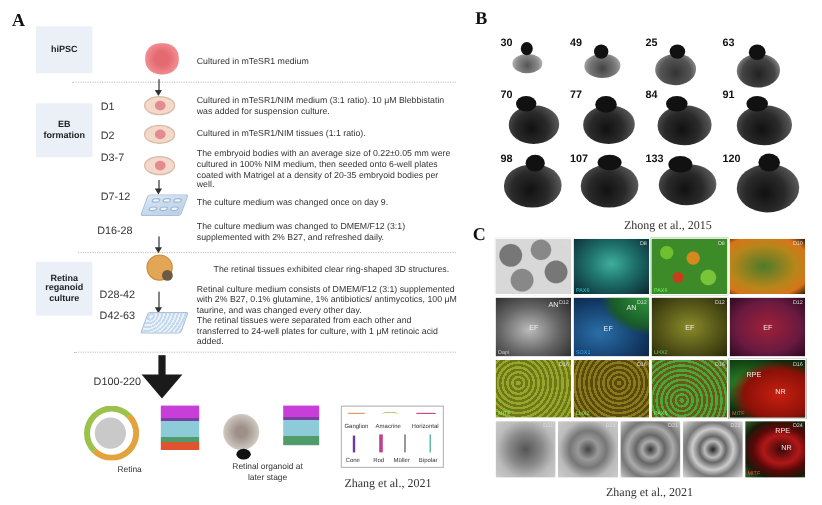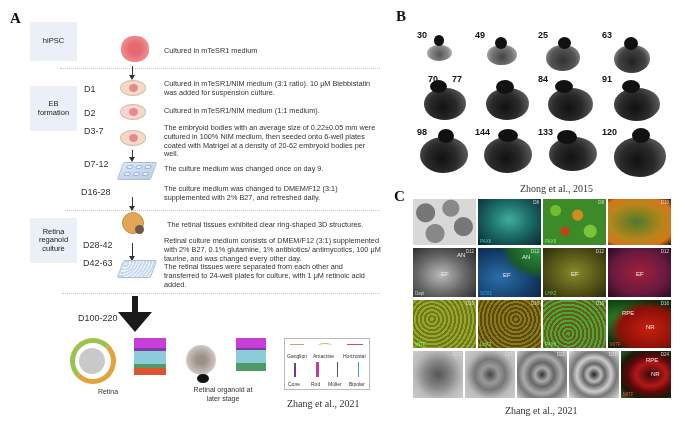--- a/index.html
+++ b/index.html
@@ -1,18 +1,18 @@
 <!DOCTYPE html>
 <html><head>
 <meta charset="utf-8">
 <style>
   *{box-sizing:border-box;margin:0;padding:0}
   body{width:685px;height:421px;background:#fff;font-family:"Liberation Sans",sans-serif;position:relative;overflow:hidden;color:#222}
   .panel-letter{position:absolute;font-family:"Liberation Serif",serif;font-weight:bold;font-size:15px;color:#111}
-  .stage-box{position:absolute;background:#eaeff8;font-weight:normal;font-size:7.5px;text-align:center;display:flex;align-items:center;justify-content:center;line-height:1.15;color:#222}
+  .stage-box{position:absolute;background:#eaeff8;font-weight:bold;font-size:7.5px;text-align:center;display:flex;align-items:center;justify-content:center;line-height:1.15;color:#222}
   .day{position:absolute;font-size:9px;color:#333}
   .desc{position:absolute;font-size:7.3px;line-height:1.2;color:#333;width:250px}
   .dotline{position:absolute;height:0;border-top:1px dotted #c8c8c8}
   .arrow{position:absolute;width:1px;background:#333}
   .arrow::after{content:"";position:absolute;left:-3px;bottom:-4px;border-left:3.5px solid transparent;border-right:3.5px solid transparent;border-top:5px solid #333}
   .dish{position:absolute;width:26px;height:16px;border-radius:50%;background:#f3d9c9;border:1px solid #d8b9a6}
   .dish::after{content:"";position:absolute;left:8px;top:3px;width:9px;height:8px;border-radius:50%;background:#e58a8f}
   .plate{position:absolute;background:linear-gradient(160deg,#dbe8f5,#b8cde5);border:1px solid #a9c0db;transform:skewX(-20deg);border-radius:2px}
   .plate i{position:absolute;width:7px;height:4px;border-radius:50%;background:#eef5fc;border:1px solid #9db7d6}
   .caption{position:absolute;font-family:"Liberation Serif",serif;font-size:10px;color:#333}
@@ -72,25 +72,25 @@
 <div class="day" style="left:84px;top:84px">D1</div>
 <div class="day" style="left:84px;top:108px">D2</div>
 <div class="day" style="left:84px;top:126px">D3-7</div>
 <div class="day" style="left:84px;top:159px">D7-12</div>
 <div class="day" style="left:81px;top:187px">D16-28</div>
 <div class="day" style="left:83px;top:240px">D28-42</div>
 <div class="day" style="left:83px;top:258px">D42-63</div>
 
 <div class="desc" style="left:164px;top:47px">Cultured in mTeSR1 medium</div>
 <div class="desc" style="left:164px;top:80px;width:215px">Cultured in mTeSR1/NIM medium (3:1 ratio). 10 μM Blebbistatin was added for suspension culture.</div>
-<div class="desc" style="left:164px;top:107px">Cultured in mTeSR1/NIM medium (1:1 medium).</div>
-<div class="desc" style="left:164px;top:124px;width:215px">The embryoid bodies with an average size of 0.22±0.05 mm were cultured in 100% NIM medium, then seeded onto 6-well plates coated with Matrigel at a density of 20-62 embryoid bodies per well.</div>
+<div class="desc" style="left:164px;top:107px">Cultured in mTeSR1/NIM tissues (1:1 ratio).</div>
+<div class="desc" style="left:164px;top:124px;width:215px">The embryoid bodies with an average size of 0.22±0.05 mm were cultured in 100% NIM medium, then seeded onto 6-well plates coated with Matrigel at a density of 20-35 embryoid bodies per well.</div>
 <div class="desc" style="left:164px;top:165px">The culture medium was changed once on day 9.</div>
 <div class="desc" style="left:164px;top:185px;width:200px">The culture medium was changed to DMEM/F12 (3:1) supplemented with 2% B27, and refreshed daily.</div>
-<div class="desc" style="left:167px;top:221px;width:220px">The retinal tissues exhibited clear ring-shaped 3D structures.</div>
+<div class="desc" style="left:178px;top:221px;width:220px">The retinal tissues exhibited clear ring-shaped 3D structures.</div>
 <div class="desc" style="left:164px;top:237px;width:220px">Retinal culture medium consists of DMEM/F12 (3:1) supplemented with 2% B27, 0.1% glutamine, 1% antibiotics/ antimycotics, 100 μM taurine, and was changed every other day.</div>
 <div class="desc" style="left:164px;top:263px;width:215px">The retinal tissues were separated from each other and transferred to 24-well plates for culture, with 1 μM retinoic acid added.</div>
 
 <div style="position:absolute;left:132px;top:296px;width:6px;height:24px;background:#1a1a1a"></div>
 <div style="position:absolute;left:118px;top:312px;width:0;height:0;border-left:17px solid transparent;border-right:17px solid transparent;border-top:20px solid #1a1a1a"></div>
 <div class="day" style="left:78px;top:313px">D100-220</div>
 
 <div style="position:absolute;left:70px;top:338px;width:46px;height:46px;border-radius:50%;border:5px solid #e2a23c;border-left-color:#9bc24a;border-top-color:#9bc24a;background:#fff">
   <div style="position:absolute;left:4px;top:5px;width:26px;height:26px;border-radius:50%;background:#c9c9c9"></div>
 </div>
@@ -119,26 +119,26 @@
   <div style="position:absolute;left:62px;top:5px;width:16px;height:3px;border-top:1px solid #c84a8a"></div>
 </div>
 <div class="caption" style="left:287px;top:398px">Zhang et al., 2021</div>
 
 <div class="panel-letter" style="left:396px;top:8px">B</div>
 
 <div class="num" style="left:417px;top:30px">30</div>
 <div class="num" style="left:475px;top:30px">49</div>
 <div class="num" style="left:538px;top:30px">25</div>
 <div class="num" style="left:602px;top:30px">63</div>
-<div class="num" style="left:428px;top:74px">70</div>
-<div class="num" style="left:452px;top:74px">77</div>
+<div class="num" style="left:417px;top:74px">70</div>
+<div class="num" style="left:475px;top:74px">77</div>
 <div class="num" style="left:538px;top:74px">84</div>
 <div class="num" style="left:602px;top:74px">91</div>
 <div class="num" style="left:417px;top:127px">98</div>
-<div class="num" style="left:475px;top:127px">144</div>
+<div class="num" style="left:475px;top:127px">107</div>
 <div class="num" style="left:538px;top:127px">133</div>
 <div class="num" style="left:602px;top:127px">120</div>
 
 <div class="organoid" style="left:427px;top:45px;width:25px;height:16px;background:radial-gradient(circle at 50% 60%,#555 0%,#888 55%,#bbb 85%,#e5e5e5 100%)">
     <div class="bud" style="left:7px;top:-10px;width:10px;height:11px"></div>
   </div>
 <div class="organoid" style="left:487px;top:45px;width:30px;height:20px;background:radial-gradient(circle at 50% 60%,#444 0%,#777 55%,#aaa 85%,#e5e5e5 100%)">
     <div class="bud" style="left:8px;top:-8px;width:12px;height:12px"></div>
   </div>
 <div class="organoid" style="left:546px;top:45px;width:34px;height:26px;background:radial-gradient(circle at 50% 60%,#333 0%,#555 55%,#999 85%,#ddd 100%)">

